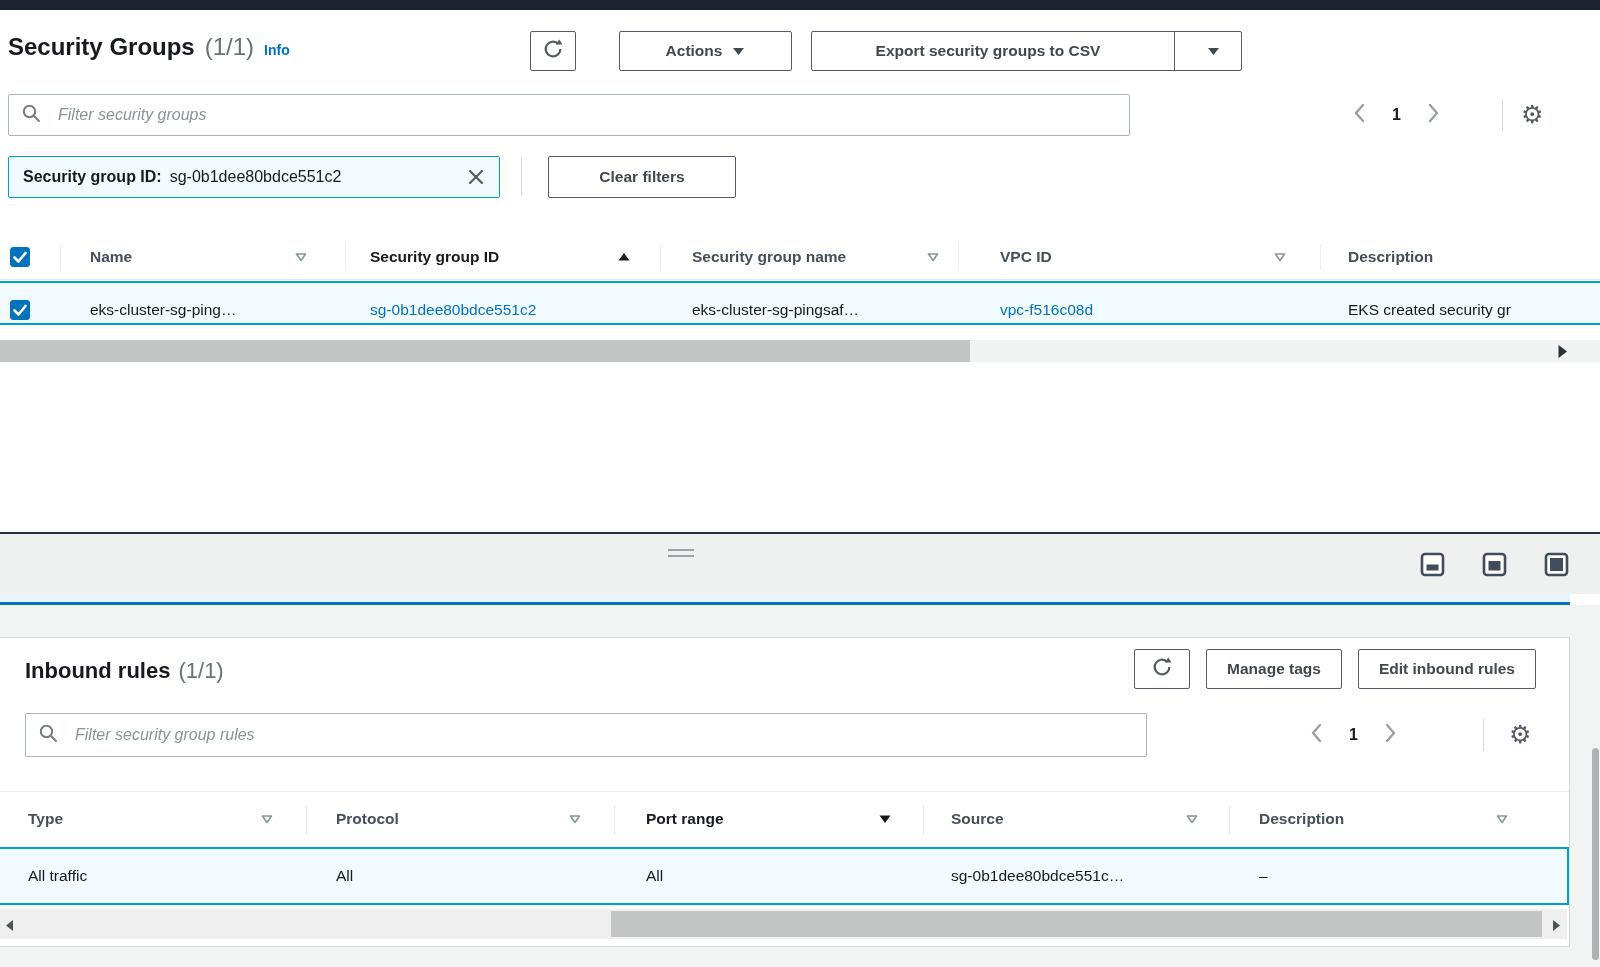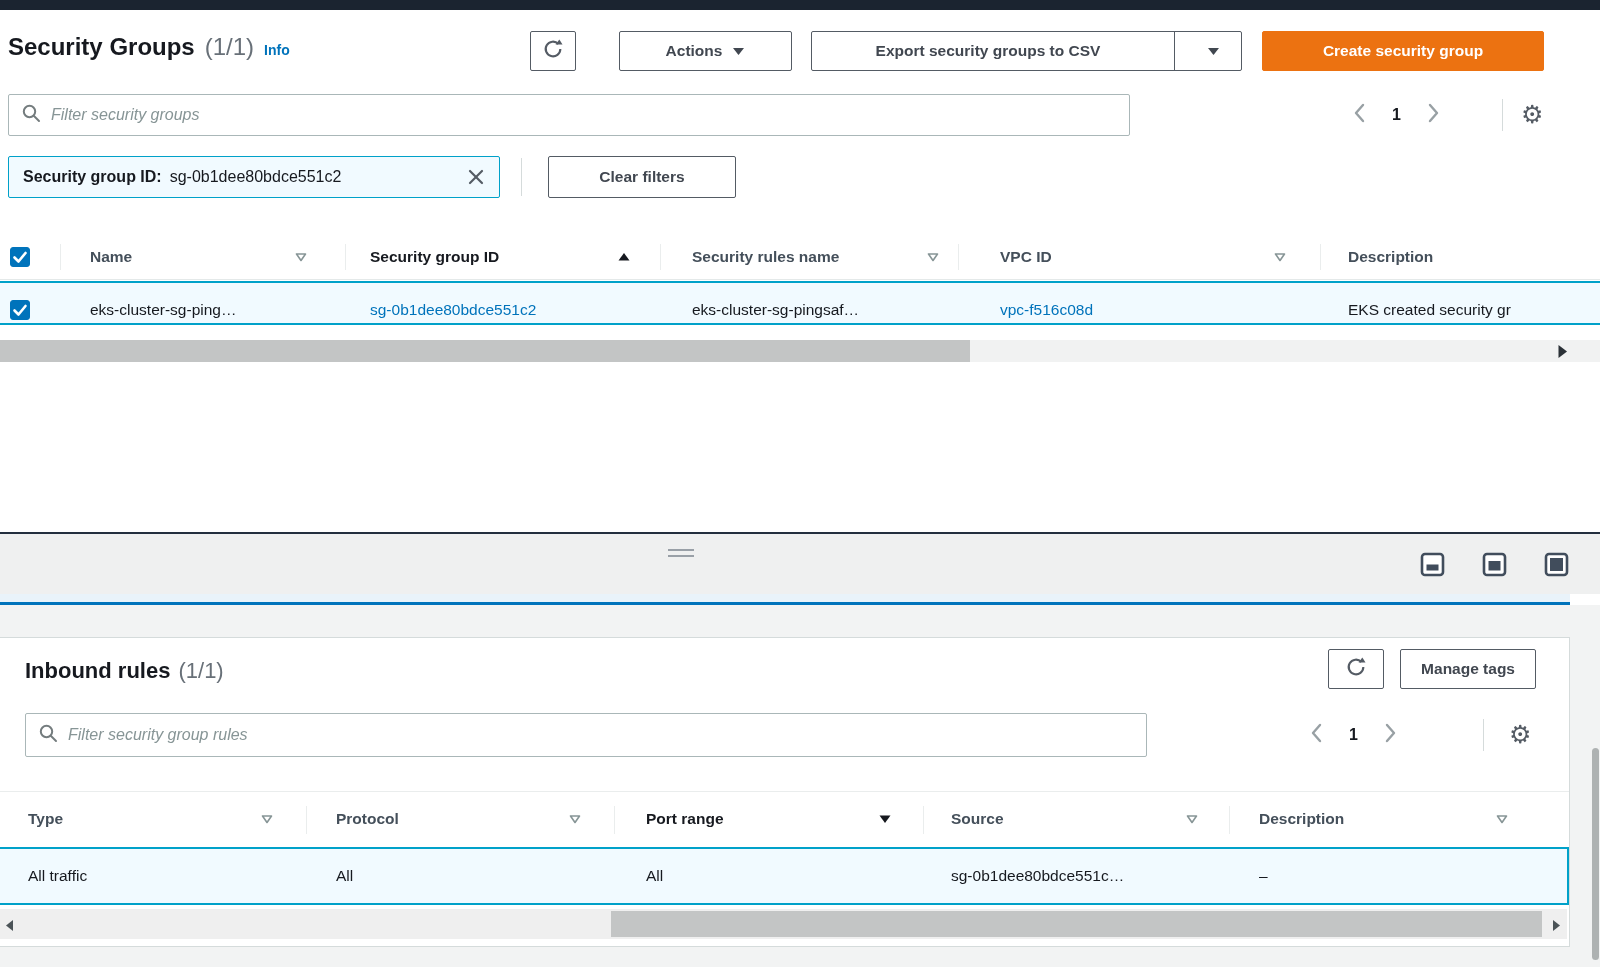--- a/index.html
+++ b/index.html
@@ -17,21 +17,21 @@
   .btn { display:flex; align-items:center; justify-content:center; gap:10px; height:40px;
          background:#fff; border:1px solid #545b64; border-radius:2px;
          font-size:15.5px; font-weight:700; color:#414750; padding:0 20px; white-space:nowrap; cursor:pointer;}
   .btn-primary { background:#ec7211; border-color:#ec7211; color:#fff; }
   .btn-icon { padding:0; }
   .split-btn { display:flex; align-items:stretch; padding:0; }
   .split-main { display:flex; align-items:center; justify-content:center; flex:1; }
   .split-sep { width:1px; background:#545b64; }
   .split-caret { width:56px; display:flex; align-items:center; justify-content:center; }
 
-  .input-wrap { display:flex; align-items:center; gap:10px; background:#fff;
+  .input-wrap { display:flex; align-items:center; gap:17px; background:#fff;
                 border:1px solid #aab7b8; border-radius:2px; padding:0 12px; }
   .input-wrap input { border:none; outline:none; flex:1; font-size:16px; font-family:inherit;
                       color:#16191f; background:transparent; height:100%; }
   .input-wrap input::placeholder { font-style:italic; color:#879596; }
 
   .filter-tag { display:flex; align-items:center; gap:8px; background:#f1faff;
                 border:1px solid #00a1c9; border-radius:2px; padding:16px 14px; font-size:16px; }
   .filter-tag b { font-weight:700; }
 
   .pager { display:flex; align-items:center; }
@@ -99,23 +99,20 @@
     <div class="split-sep"></div>
     <div class="split-caret">
       <span>
         <svg width="13" height="9" viewBox="0 0 13 9">
             <polygon points="1,1 12,1 6.5,8" fill="#414750"></polygon>
           </svg>
       </span>
     </div>
   </div>
 
-  <button class="abs btn btn-primary" style="left:1262px; top:31px; width:282px;">
-    <span>Create security group</span>
-  </button>
 
   <div class="abs input-wrap" style="left:8px; top:94px; width:1122px; height:42px;">
     <span>
       <svg width="20" height="20" viewBox="0 0 20 20">
         <circle cx="8.5" cy="8.5" r="5.7" fill="none" stroke="#747c7e" stroke-width="2"></circle>
         <line x1="13" y1="13" x2="18" y2="18" stroke="#747c7e" stroke-width="2" stroke-linecap="round"></line>
       </svg>
     </span>
     <input type="text" placeholder="Filter security groups" style="">
   </div>
@@ -169,21 +166,21 @@
     <div class="coldiv" style="left:345px; top:10px; height:26px;"></div>
 
     <span class="hlabel sorted" style="left:370px; top:14px;">Security group ID</span>
     <span class="abs" style="left:616px; top:15px;">
       <svg width="16" height="16" viewBox="0 0 16 16">
           <polygon points="8,4 13.5,11.5 2.5,11.5" fill="#16191f"></polygon>
         </svg>
     </span>
     <div class="coldiv" style="left:660px; top:10px; height:26px;"></div>
 
-    <span class="hlabel" style="left:692px; top:14px;">Security rules name</span>
+    <span class="hlabel" style="left:692px; top:14px;">Security group name</span>
     <span class="abs" style="left:925px; top:15px;">
       <svg width="16" height="16" viewBox="0 0 16 16">
           <polygon points="3.5,5 12.5,5 8,11.5" fill="none" stroke="#879596" stroke-width="1.6" stroke-linejoin="round"></polygon>
         </svg>
     </span>
     <div class="coldiv" style="left:958px; top:10px; height:26px;"></div>
 
     <span class="hlabel" style="left:1000px; top:14px;">VPC ID</span>
     <span class="abs" style="left:1272px; top:15px;">
       <svg width="16" height="16" viewBox="0 0 16 16">
@@ -260,20 +257,23 @@
       <button class="btn btn-icon" style="width:56px;">
         <span>
           <svg width="22" height="22" viewBox="0 0 24 24">
             <path d="M20 12a8 8 0 1 1-2.2-5.5" fill="none" stroke="#545b64" stroke-width="2.3"></path>
             <polygon points="14.8,7.2 22.4,7.2 18.9,1.6" fill="#545b64"></polygon>
           </svg>
         </span>
       </button>
       <button class="btn">
         <span>Manage tags</span>
+      </button>
+      <button class="btn">
+        <span>Edit inbound rules</span>
       </button>
     </div>
 
     <div class="abs input-wrap" style="left:26px; top:75px; width:1122px; height:44px;">
       <span>
         <svg width="20" height="20" viewBox="0 0 20 20">
           <circle cx="8.5" cy="8.5" r="5.7" fill="none" stroke="#747c7e" stroke-width="2"></circle>
           <line x1="13" y1="13" x2="18" y2="18" stroke="#747c7e" stroke-width="2" stroke-linecap="round"></line>
         </svg>
       </span>

